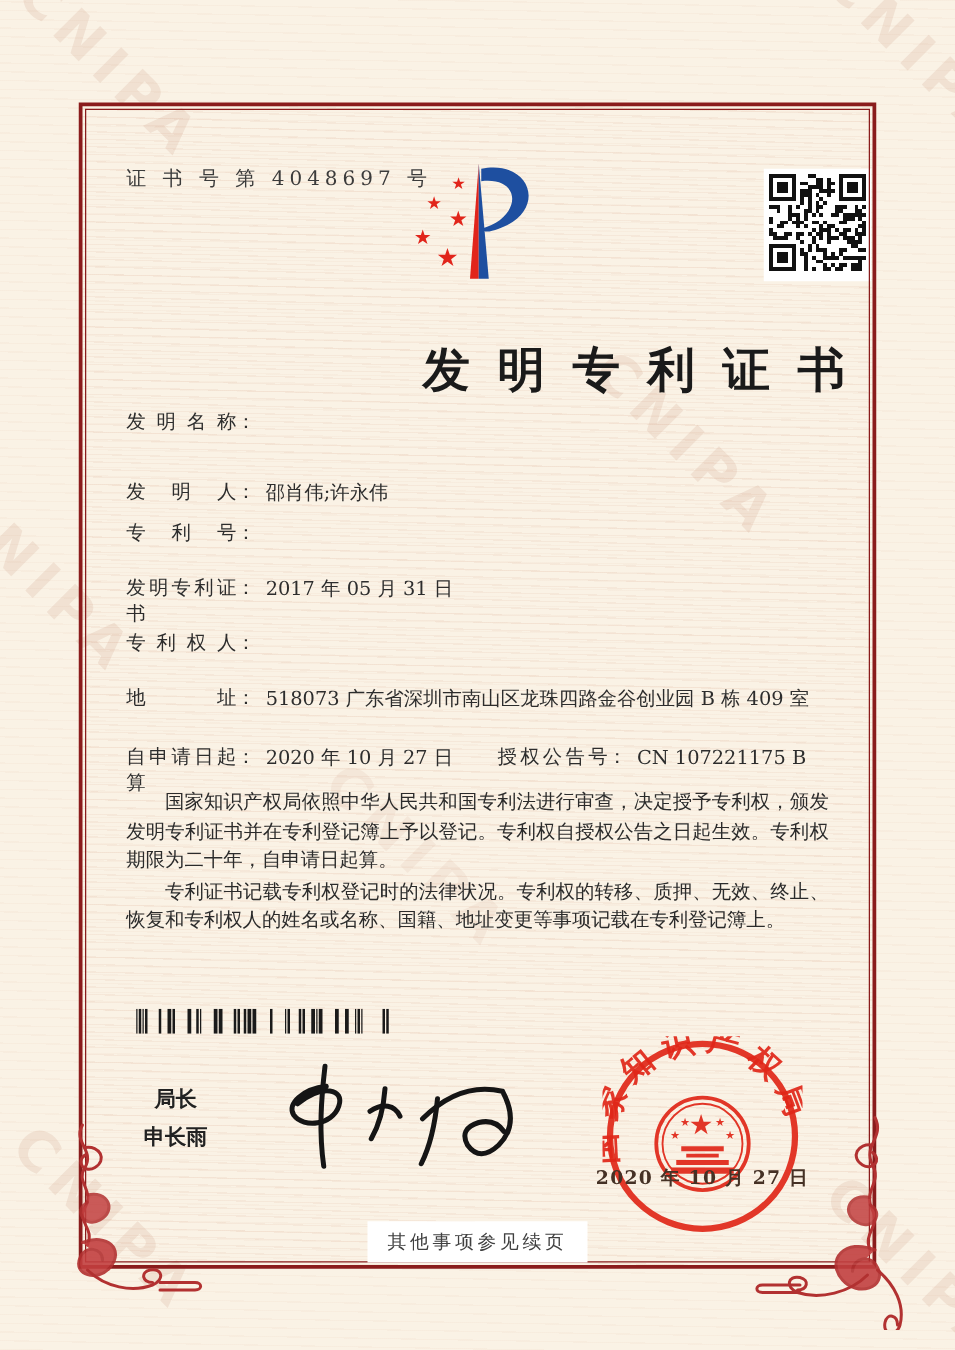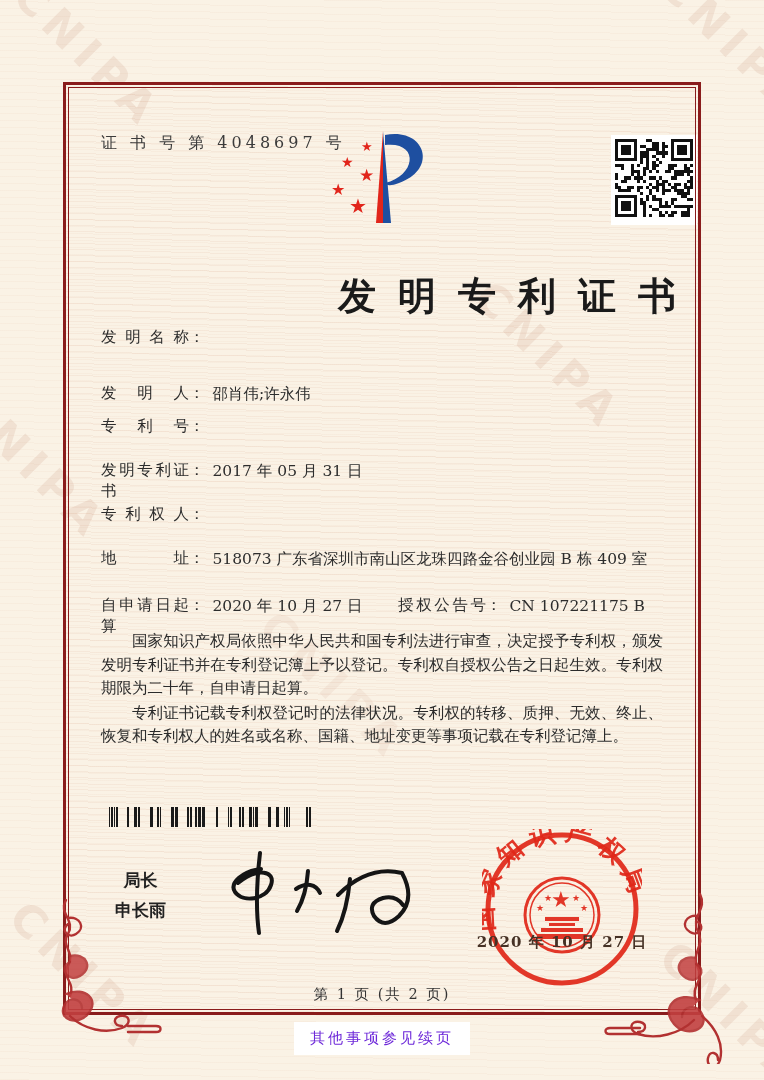--- a/index.html
+++ b/index.html
@@ -44,22 +44,22 @@
          line-height:23.5px;color:#2b2b2b;text-align:justify;}
   .paras p{margin:0 16px 1px 0;text-indent:2em;}
   .barcode{position:absolute;left:37px;top:722px;}
   .signer{position:absolute;left:49px;top:780px;font-family:"DejaVu Sans","Liberation Sans",sans-serif;
           font-size:17px;font-weight:600;color:#222;line-height:30px;text-align:center;}
   .signature{position:absolute;left:150px;top:762px;}
   .seal{position:absolute;left:416px;top:744px;width:160px;height:160px;}
   .seal-date{position:absolute;left:405px;top:848px;width:182px;text-align:center;
              font-size:15px;font-weight:bold;color:#453125;letter-spacing:1px;z-index:3;}
   .page-num{position:absolute;left:0;width:100%;top:900px;text-align:center;font-size:14.5px;color:#333;letter-spacing:2px;}
-  .note{position:absolute;left:382px;top:1022px;transform:translateX(-50%);
-        background:#ffffff;padding:7px 16px;font-size:15px;color:#6d28d9;letter-spacing:3px;z-index:4;}
+  .note{position:absolute;left:382px;top:977px;transform:translateX(-50%);
+        background:#ffffff;padding:7px 16px;font-size:15px;color:#404040;letter-spacing:3px;z-index:4;}
   .orn{position:absolute;pointer-events:none;z-index:2;}
   .orn-bl{left:48px;top:898px;}
   .orn-br{left:596px;top:892px;}
   svg text{font-family:"DejaVu Sans","Liberation Sans",sans-serif;}
 </style>
 </head>
 <body>
 
 <div class="page">
 

